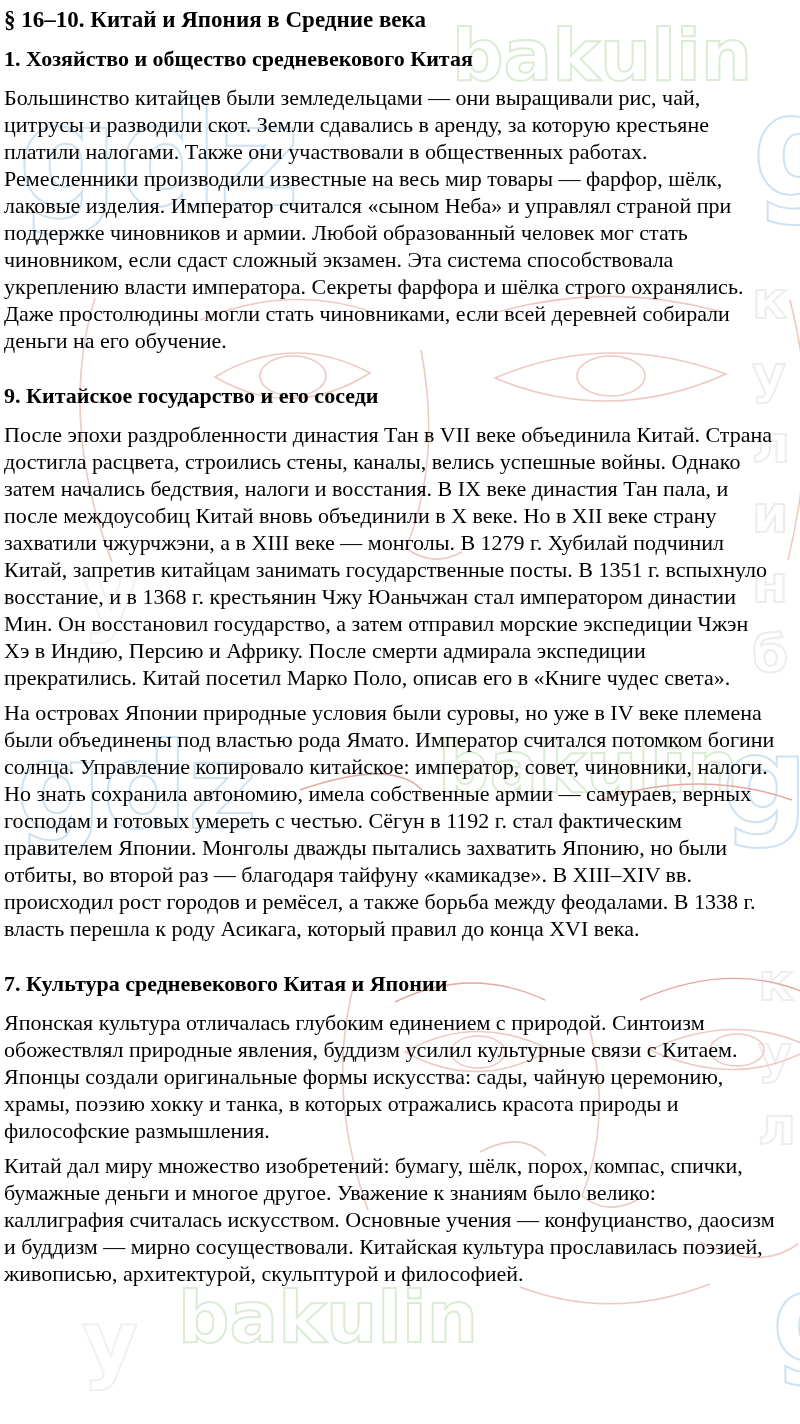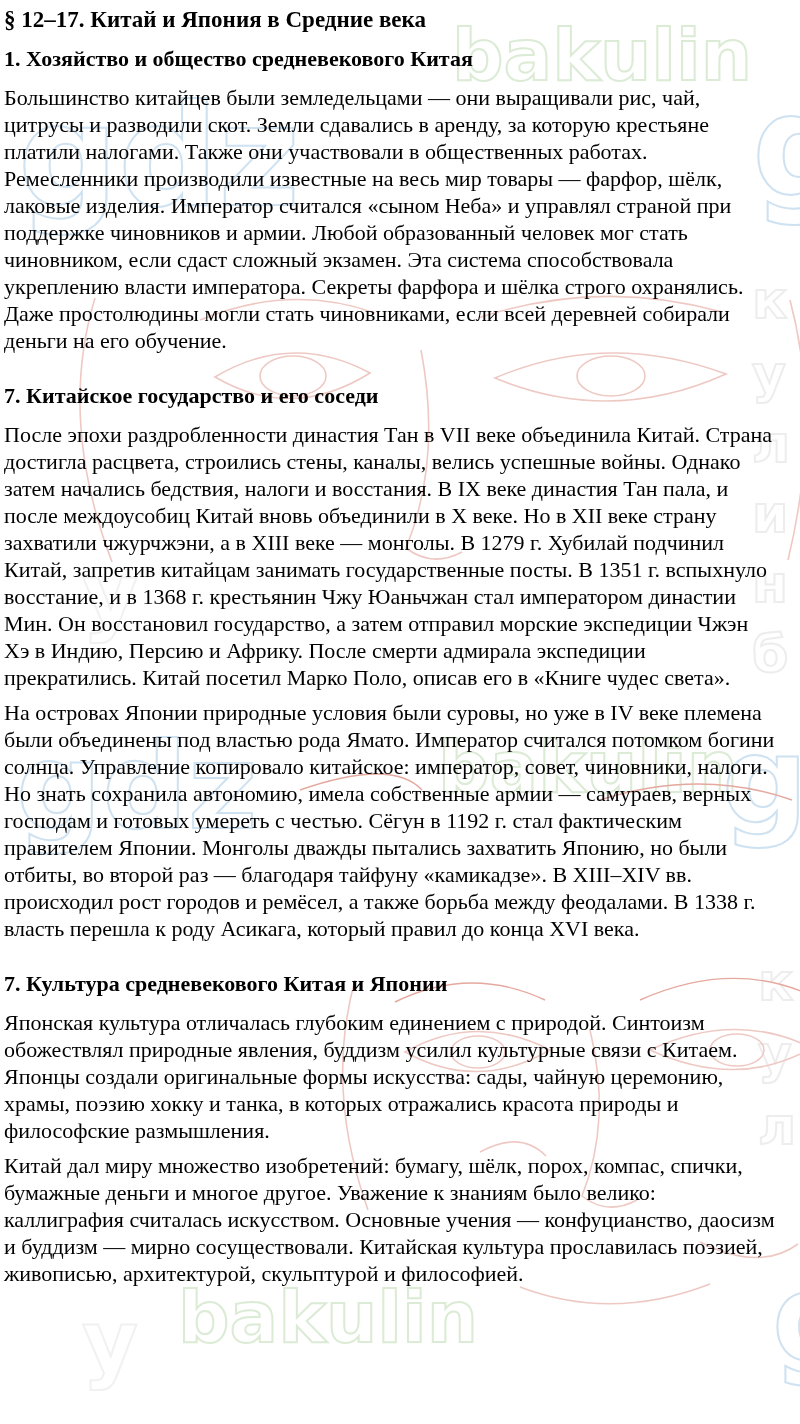--- a/index.html
+++ b/index.html
@@ -102,26 +102,26 @@
       <ellipse cx="737" cy="1050" rx="27" ry="16"></ellipse>
       <path d="M 590 1030 Q 612 1120 582 1196 Q 607 1216 637 1200"></path>
       <path d="M 480 1152 Q 520 1130 546 1156"></path>
       <path d="M 700 1242 Q 760 1272 798 1244"></path>
       <path d="M 520 1287 Q 612 1322 710 1284"></path>
       <path d="M 355 980 Q 325 1090 368 1210"></path>
     </g>
   </svg>
 
   <div class="content">
-    <div class="title">§ 12–17. Китай и Япония в Средние века</div>
+    <div class="title">§ 16–10. Китай и Япония в Средние века</div>
 
     <div class="heading first">1. Хозяйство и общество средневекового Китая</div>
     <p>Большинство китайцев были земледельцами — они выращивали рис, чай, цитрусы и разводили скот. Земли сдавались в аренду, за которую крестьяне платили налогами. Также они участвовали в общественных работах. Ремесленники производили известные на весь мир товары — фарфор, шёлк, лаковые изделия. Император считался «сыном Неба» и управлял страной при поддержке чиновников и армии. Любой образованный человек мог стать чиновником, если сдаст сложный экзамен. Эта система способствовала укреплению власти императора. Секреты фарфора и шёлка строго охранялись. Даже простолюдины могли стать чиновниками, если всей деревней собирали деньги на его обучение.</p>
 
-    <div class="heading">7. Китайское государство и его соседи</div>
+    <div class="heading">9. Китайское государство и его соседи</div>
     <p>После эпохи раздробленности династия Тан в VII веке объединила Китай. Страна достигла расцвета, строились стены, каналы, велись успешные войны. Однако затем начались бедствия, налоги и восстания. В IX веке династия Тан пала, и после междоусобиц Китай вновь объединили в X веке. Но в XII веке страну захватили чжурчжэни, а в XIII веке — монголы. В 1279 г. Хубилай подчинил Китай, запретив китайцам занимать государственные посты. В 1351 г. вспыхнуло восстание, и в 1368 г. крестьянин Чжу Юаньчжан стал императором династии Мин. Он восстановил государство, а затем отправил морские экспедиции Чжэн Хэ в Индию, Персию и Африку. После смерти адмирала экспедиции прекратились. Китай посетил Марко Поло, описав его в «Книге чудес света».</p>
 
     <p>На островах Японии природные условия были суровы, но уже в IV веке племена были объединены под властью рода Ямато. Император считался потомком богини солнца. Управление копировало китайское: император, совет, чиновники, налоги. Но знать сохранила автономию, имела собственные армии — самураев, верных господам и готовых умереть с честью. Сёгун в 1192 г. стал фактическим правителем Японии. Монголы дважды пытались захватить Японию, но были отбиты, во второй раз — благодаря тайфуну «камикадзе». В XIII–XIV вв. происходил рост городов и ремёсел, а также борьба между феодалами. В 1338 г. власть перешла к роду Асикага, который правил до конца XVI века.</p>
 
     <div class="heading">7. Культура средневекового Китая и Японии</div>
     <p>Японская культура отличалась глубоким единением с природой. Синтоизм обожествлял природные явления, буддизм усилил культурные связи с Китаем. Японцы создали оригинальные формы искусства: сады, чайную церемонию, храмы, поэзию хокку и танка, в которых отражались красота природы и философские размышления.</p>
     <p>Китай дал миру множество изобретений: бумагу, шёлк, порох, компас, спички, бумажные деньги и многое другое. Уважение к знаниям было велико: каллиграфия считалась искусством. Основные учения — конфуцианство, даосизм и буддизм — мирно сосуществовали. Китайская культура прославилась поэзией, живописью, архитектурой, скульптурой и философией.</p>
   </div>
 
 </div>

